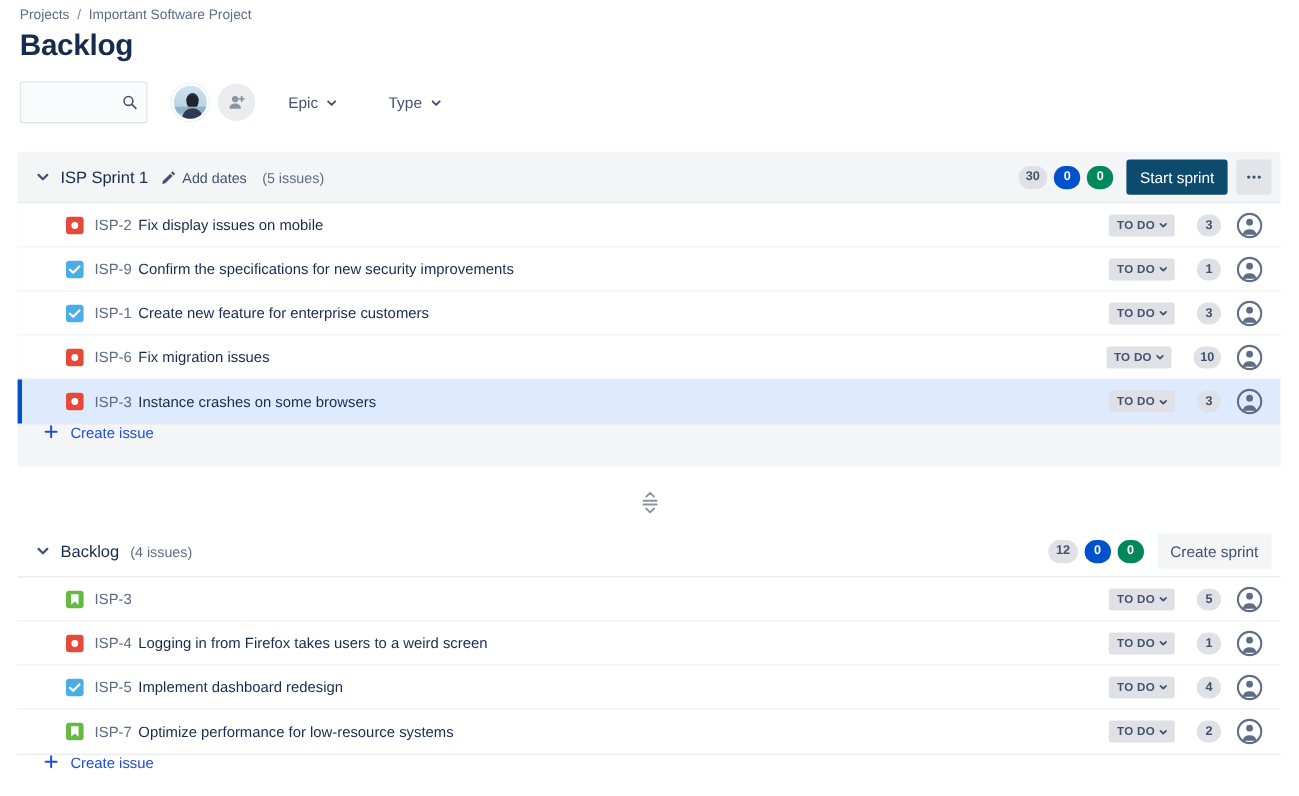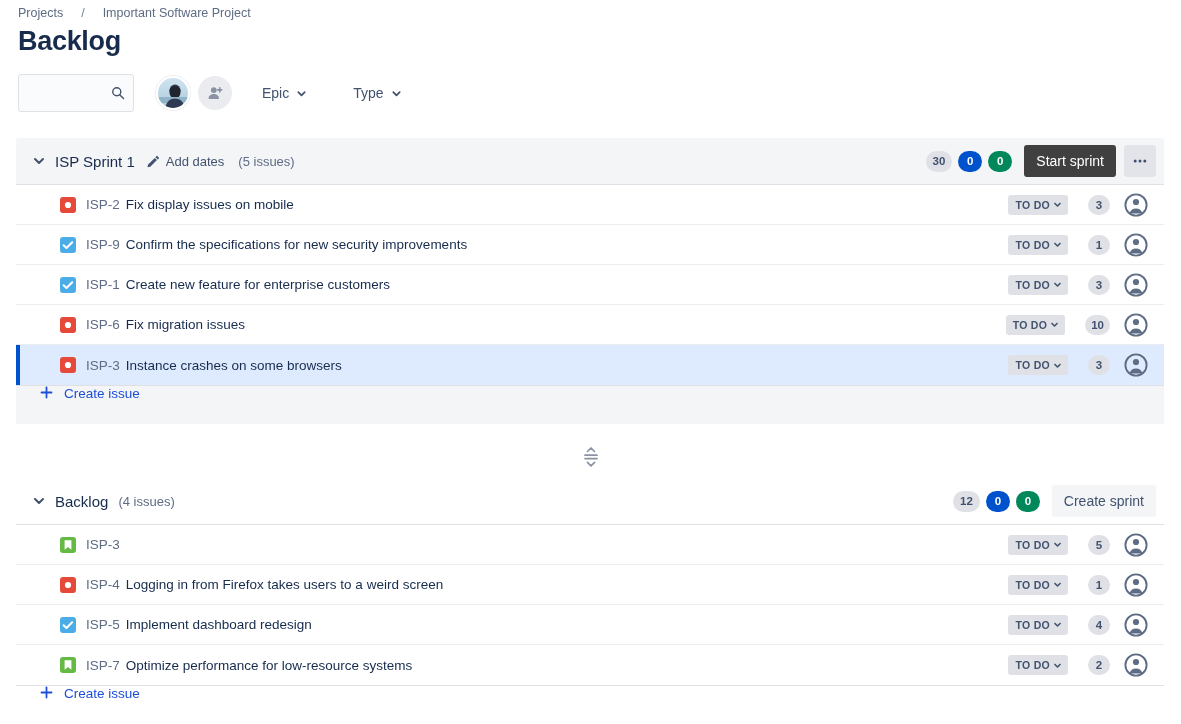--- a/index.html
+++ b/index.html
@@ -9,21 +9,21 @@
     background: #ffffff;
     font-family: "Liberation Sans", sans-serif;
     color: #172B4D;
     overflow: hidden;
   }
 
   
   .breadcrumb {
     position: absolute; left: 18px; top: 6px;
     font-size: 12.5px; color: #5E6C84;
-    display: flex; align-items: center; gap: 18px;
+    display: flex; align-items: center; gap: 7px;
   }
   .breadcrumb a { color: #5E6C84; text-decoration: none; }
   .breadcrumb .sep { color: #7A869A; }
 
   .page-title {
     position: absolute; left: 18px; top: 26px;
     font-size: 27px; font-weight: 600; letter-spacing: -0.3px;
     color: #172B4D;
   }
 
@@ -119,21 +119,21 @@
     border-radius: 11px;
     display: flex; align-items: center; justify-content: center;
     font-size: 11.5px; font-weight: 600; color: #ffffff;
   }
   .badge.grey { background: #DFE1E6; color: #42526E; }
   .badge.blue { background: #0052CC; }
   .badge.green { background: #00875A; }
 
   .btn-primary {
     height: 32px; padding: 0 12px; border: 0; border-radius: 3px;
-    background: #404040; color: #ffffff;
+    background: #0c4a6e; color: #ffffff;
     font-family: "Liberation Sans", sans-serif;
     font-size: 14px; font-weight: 500; cursor: pointer;
   }
   .btn-subtle {
     height: 32px; padding: 0 12px; border: 0; border-radius: 3px;
     background: #F4F5F7; color: #42526E;
     font-family: "Liberation Sans", sans-serif;
     font-size: 14px; cursor: pointer;
   }
   .btn-more {

